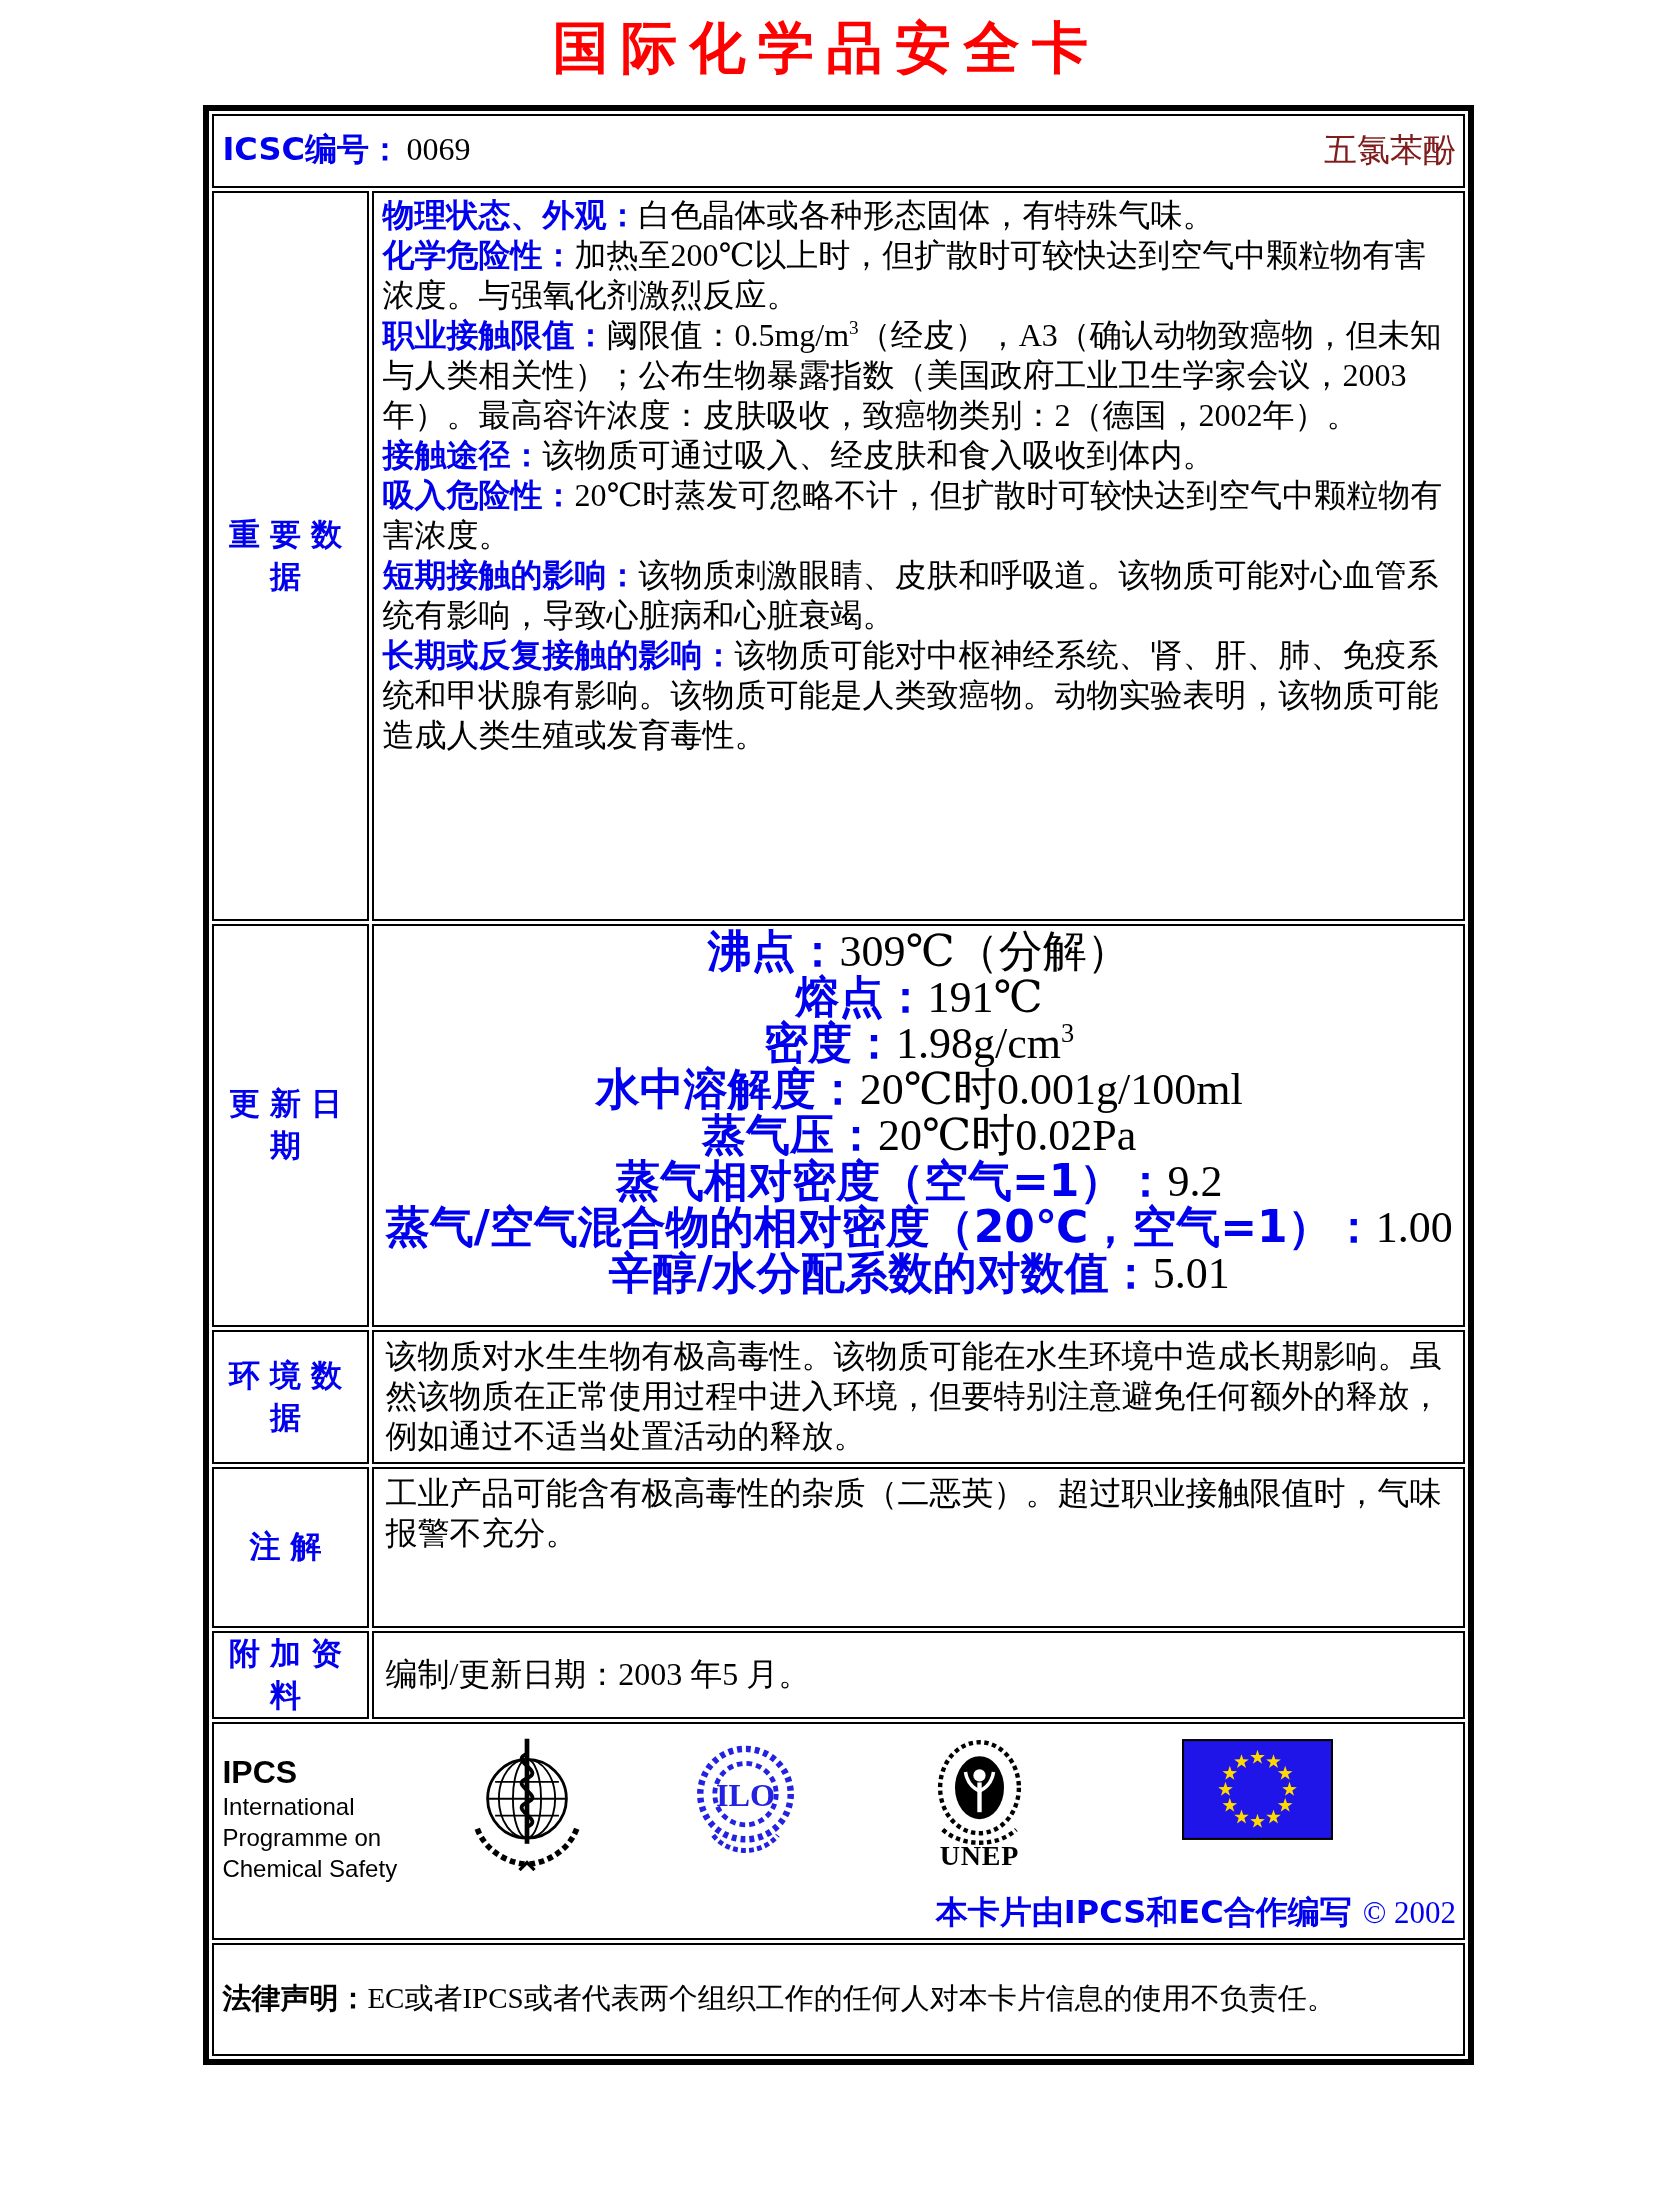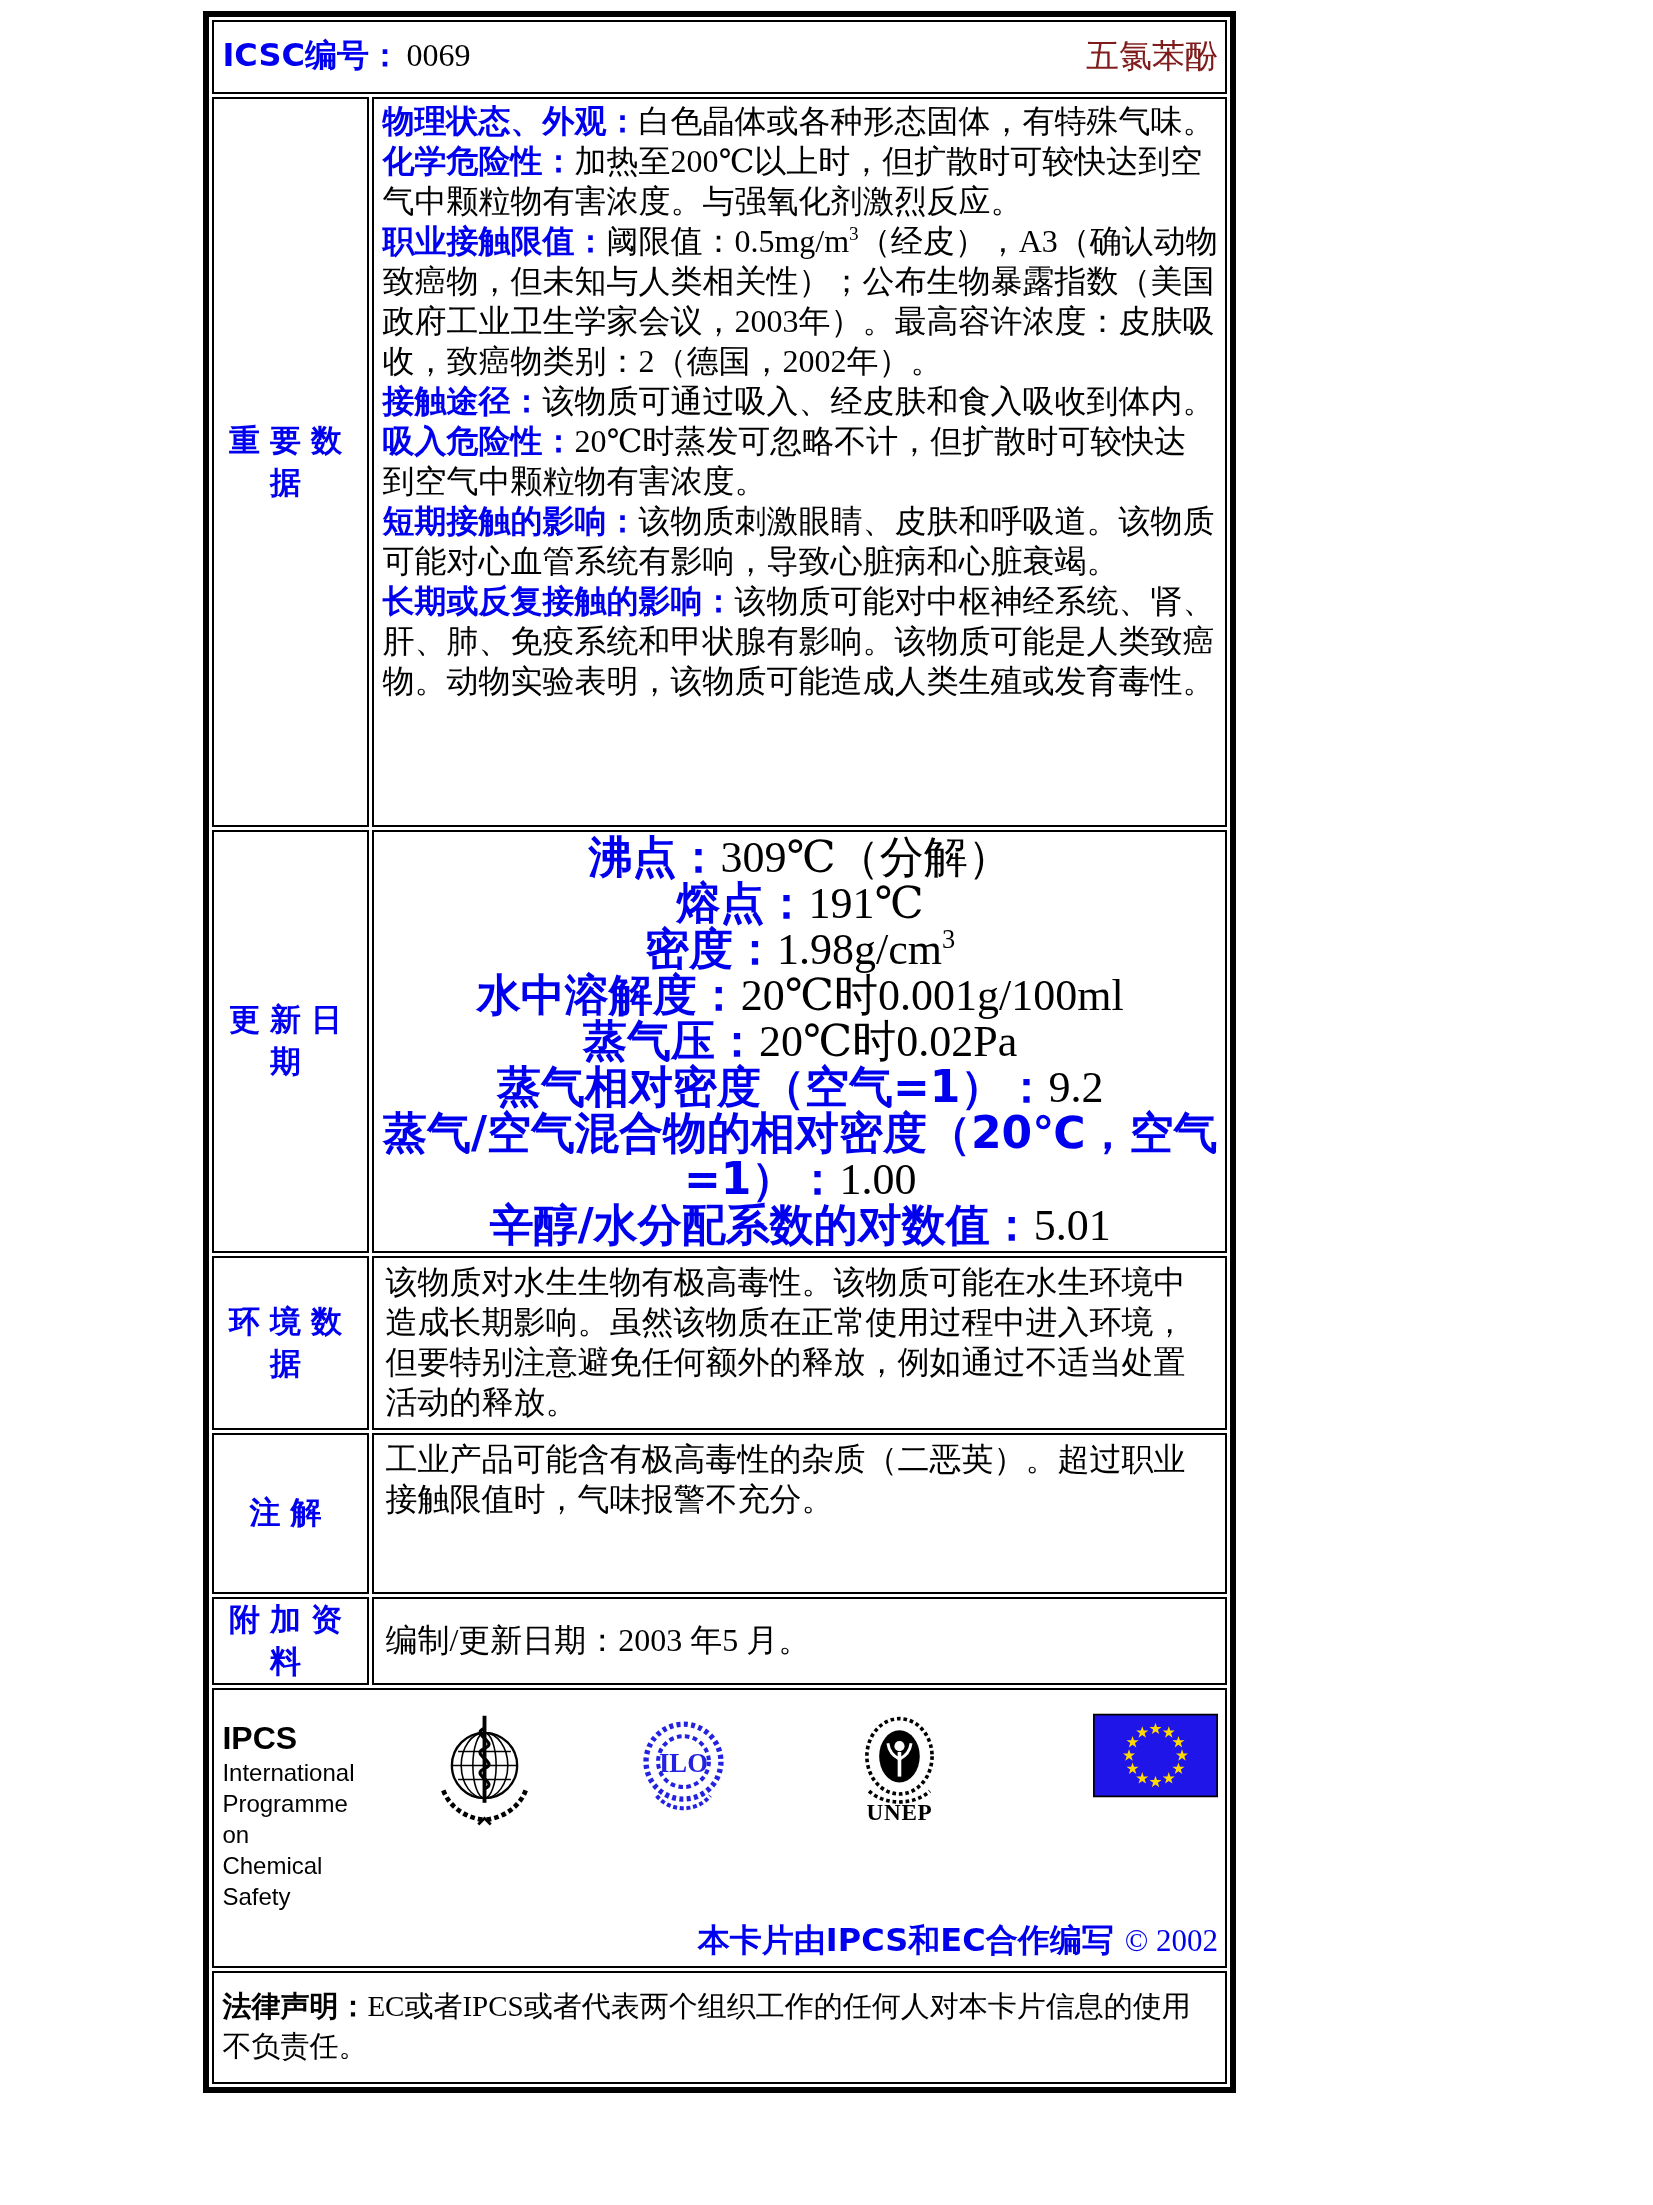--- a/index.html
+++ b/index.html
@@ -2,21 +2,21 @@
 <html style="font-size:11px"><head>
 <meta charset="utf-8">
 <style>
   html,body{margin:0;padding:0;background:#ffffff;}
   body{width:1653px;height:2205px;overflow:hidden;font-family:"Liberation Serif","DejaVu Serif",serif;color:#000;}
   .page{width:1653px;padding-top:11px;}
   .title{margin:0 0 18px 0;text-align:center;color:#ff0000;
          font-family:"DejaVu Sans","Liberation Sans",sans-serif;font-weight:bold;
          font-size:56px;letter-spacing:12.5px;}
   
-  table.card{margin-left:203px;width:1033px;border:6.3px solid #000;border-collapse:separate;
+  table.card{margin-left:203px;width:1271px;border:6.3px solid #000;border-collapse:separate;
              border-spacing:3.5px;table-layout:fixed;background:#fff;}
   col.c-label{width:157px;}
   td.cell{border:2.1px solid #000;background:#fff;vertical-align:top;padding:1.4px 7px 2.8px 8.4px;}
   td.rowlabel{vertical-align:middle;text-align:center;color:#0000ee;padding:0;
               font-family:Liberation Sans, sans-serif;font-weight:bold;
               font-size:31px;letter-spacing:0.32em;}
   tr.r-header td.cell{height:66px;vertical-align:middle;}
   tr.r-imp    td.cell{height:722px;}
   tr.r-phys   td.cell{height:394px;}
   tr.r-env    td.cell{height:115px;}
@@ -49,20 +49,21 @@
   .caption-main{font-family:"DejaVu Sans","Liberation Sans",sans-serif;font-weight:bold;font-size:32px;}
   .caption-year{font-family:"Liberation Serif","DejaVu Serif",serif;font-size:31px;margin-left:11px;}
   .legal-line{font-size:29px;}
   .legal-label{color:#000;font-family:"DejaVu Sans","Liberation Sans",sans-serif;font-weight:bold;}
 </style>
 </head>
 <body>
 
 <div class="page">
 
+  <h1 class="title">国际化学品安全卡</h1>
 
   <table class="card">
     <colgroup>
         <col class="c-label">
         <col>
       </colgroup>
 
     <tbody>
         <tr class="r-header">
       <td class="cell" colspan="2">

